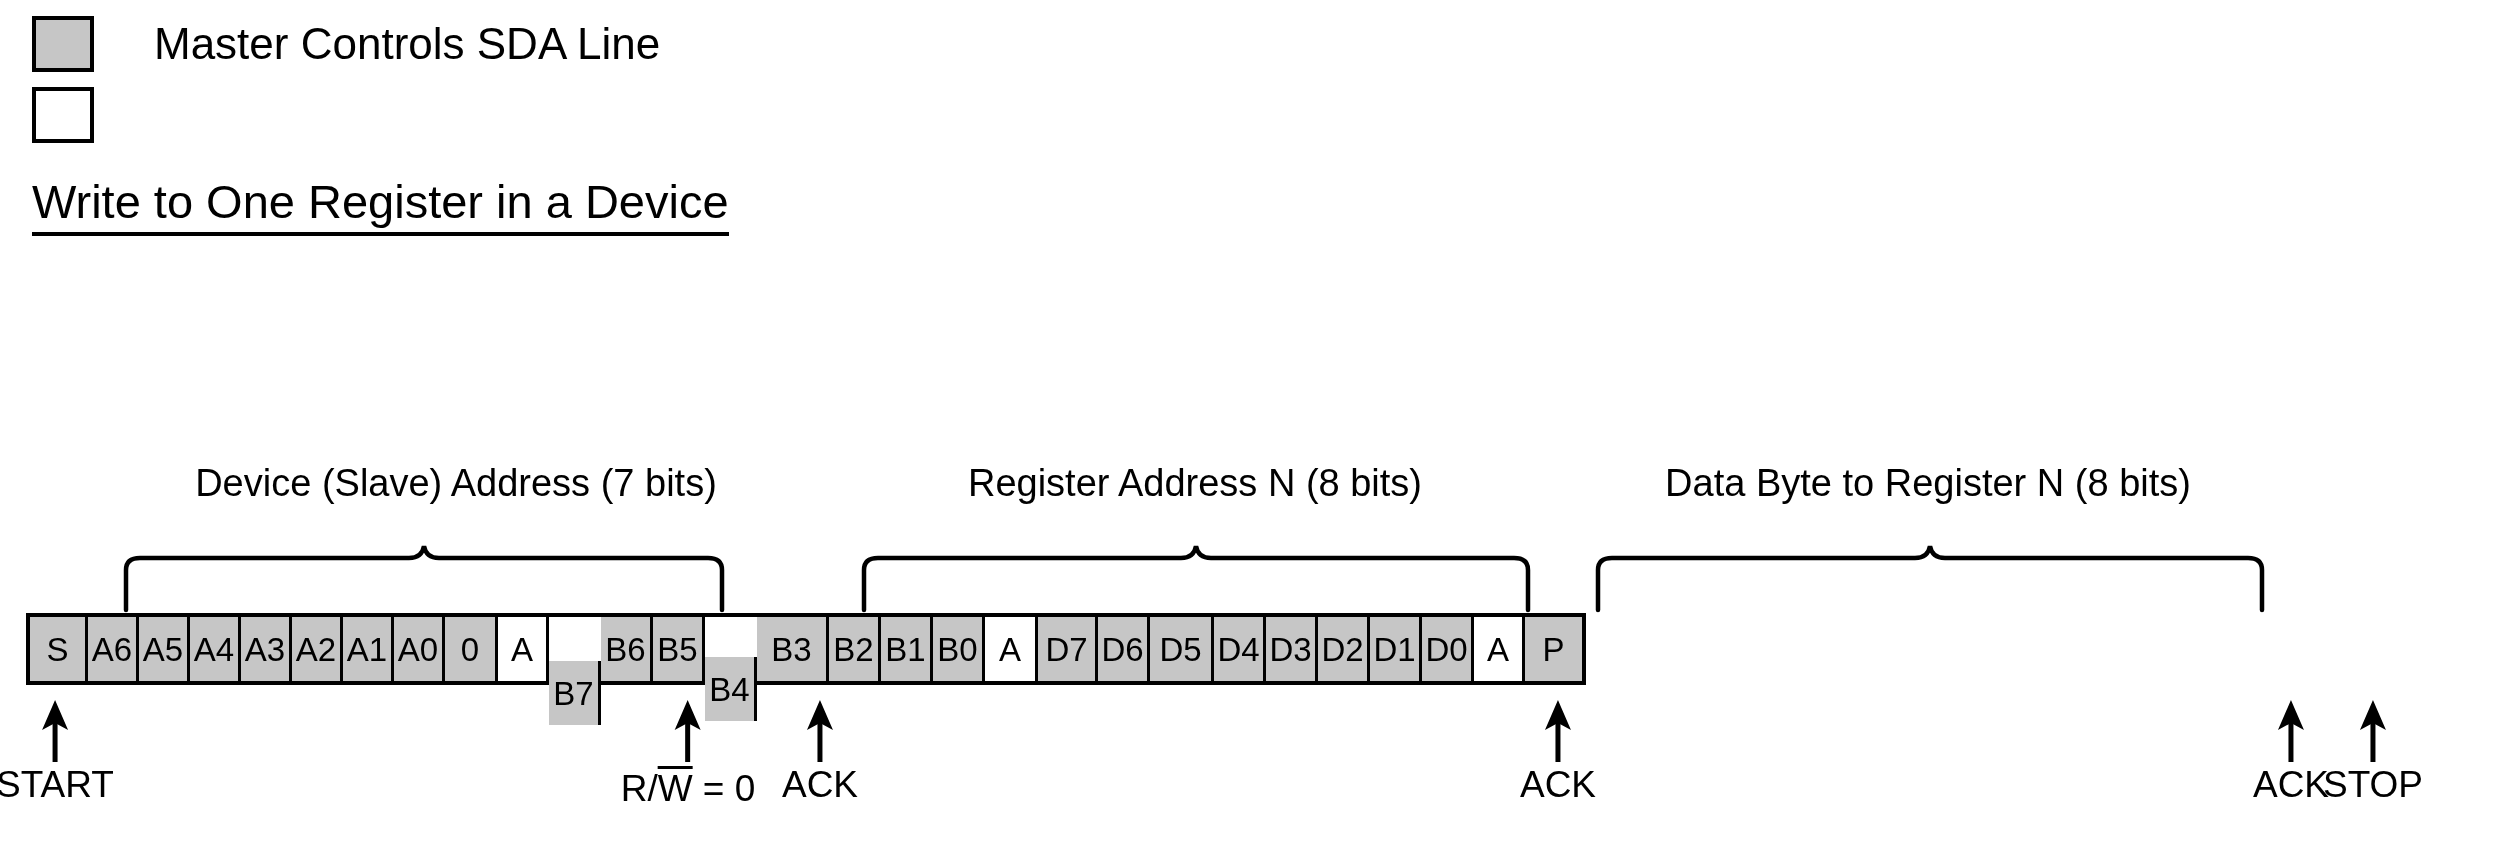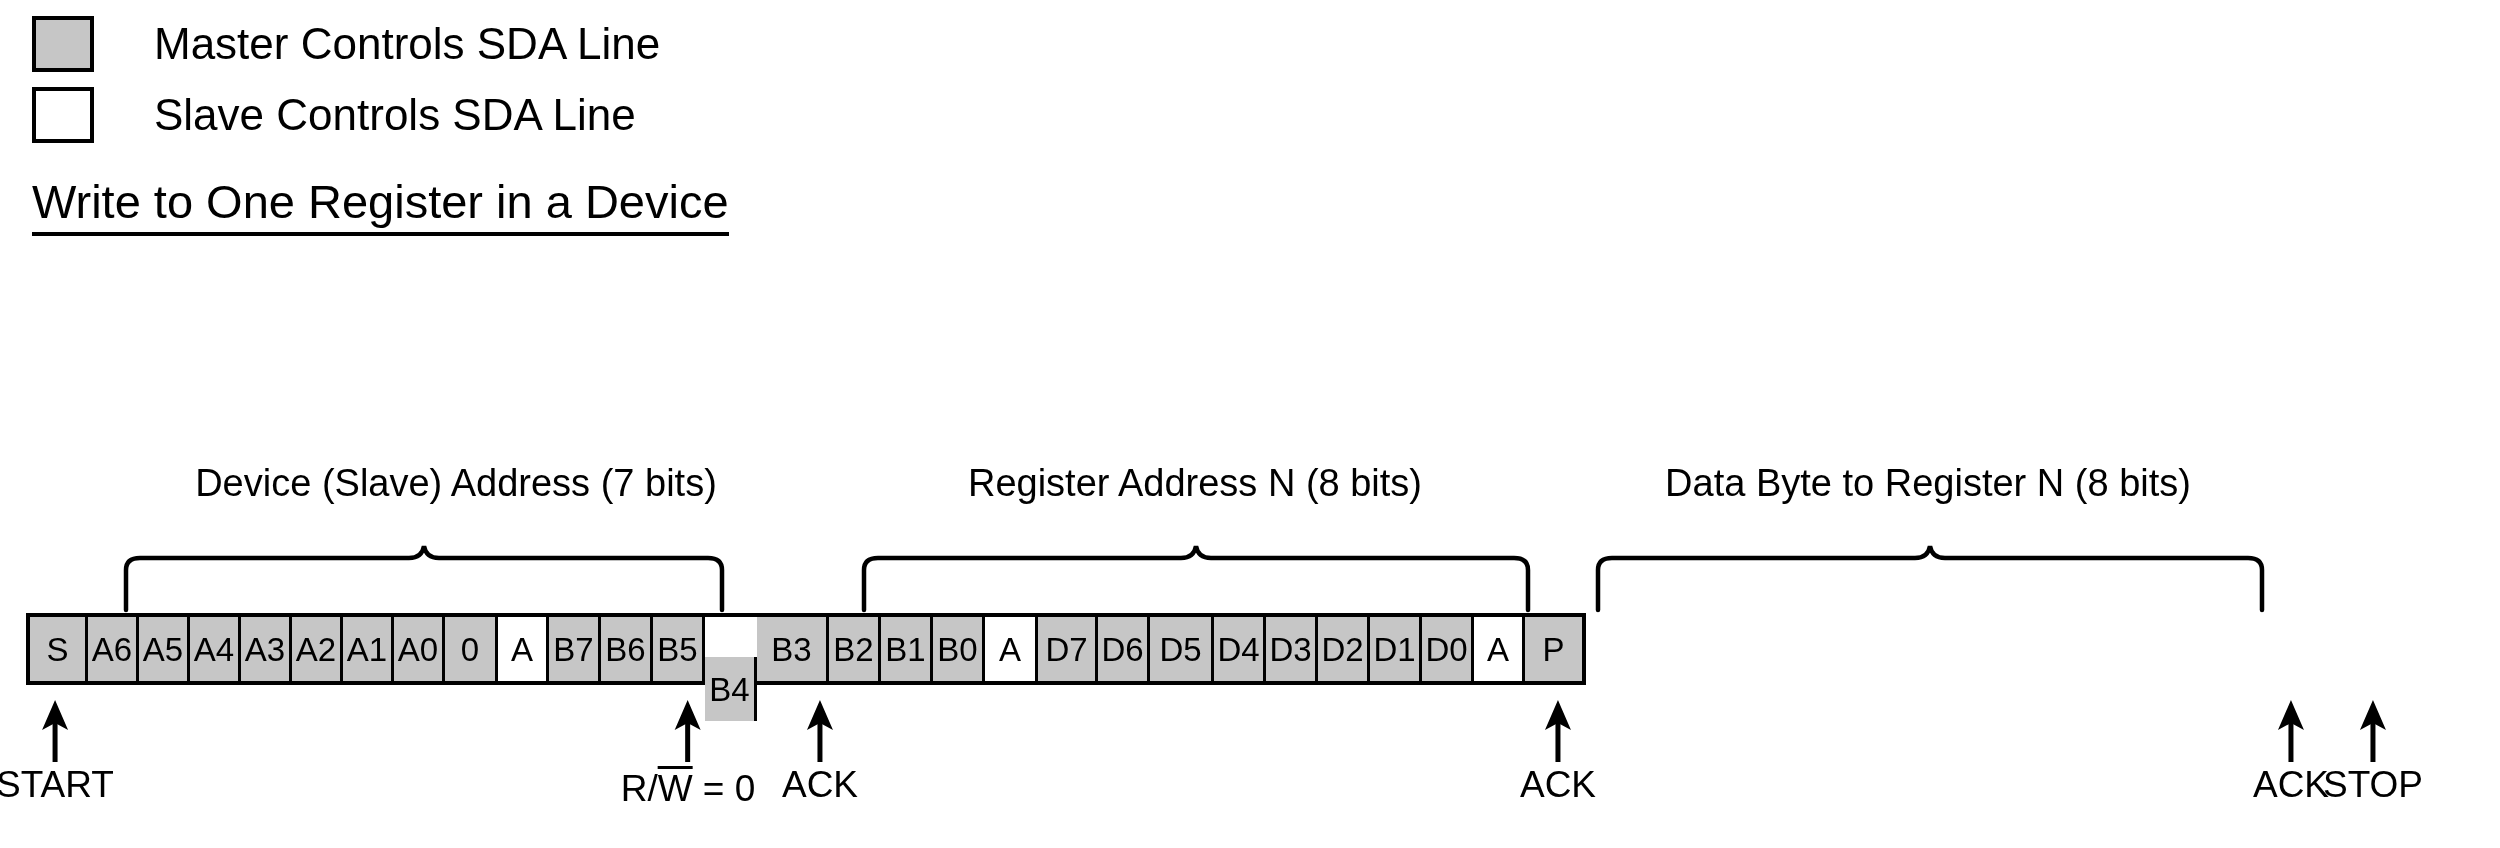--- a/index.html
+++ b/index.html
@@ -123,21 +123,20 @@
 
 <div id="stage">
 
   <div class="legend-row" style="left:32px; top:16px;">
     <div class="legend-swatch master"></div>
     <div class="legend-label">Master Controls SDA Line</div>
   </div>
 
   <div class="legend-row" style="left:32px; top:87px;">
     <div class="legend-swatch slave"></div>
-    <div class="legend-label">Slave Controls SDA Line</div>
   </div>
 
   <div class="diagram-title">Write to One Register in a Device</div>
 
   <div class="group-label" style="left:424px; top:464px;margin-left:32px;">Device (Slave) Address (7 bits)</div>
   <div class="group-label" style="left:1195px; top:464px;">Register Address N (8 bits)</div>
   <div class="group-label" style="left:1928px; top:464px;">Data Byte to Register N (8 bits)</div>
 
   <div class="brace" style="left:124px; top:544px;">
     <svg width="600" height="66" viewBox="0 0 600 66" fill="none" xmlns="http://www.w3.org/2000/svg">
@@ -161,21 +160,21 @@
     <div class="cell master" style="width:58px;">S</div>
     <div class="cell master" style="width:51px;">A6</div>
     <div class="cell master" style="width:51px;">A5</div>
     <div class="cell master" style="width:51px;">A4</div>
     <div class="cell master" style="width:51px;">A3</div>
     <div class="cell master" style="width:51px;">A2</div>
     <div class="cell master" style="width:51px;">A1</div>
     <div class="cell master" style="width:51px;">A0</div>
     <div class="cell master" style="width:53px;">0</div>
     <div class="cell slave" style="width:51px;">A</div>
-    <div class="cell master" style="width:52px;">B7</div>
+    <div class="cell master" style="width:52px;margin-top:44px;">B7</div>
     <div class="cell master" style="width:52px;">B6</div>
     <div class="cell master" style="width:52px;">B5</div>
     <div class="cell master" style="width:52px;margin-top:40px;">B4</div>
     <div class="cell master" style="width:72px;text-align:right;">B3</div>
     <div class="cell master" style="width:52px;">B2</div>
     <div class="cell master" style="width:52px;">B1</div>
     <div class="cell master" style="width:52px;">B0</div>
     <div class="cell slave" style="width:53px;">A</div>
     <div class="cell master" style="width:60px;">D7</div>
     <div class="cell master" style="width:52px;">D6</div>

